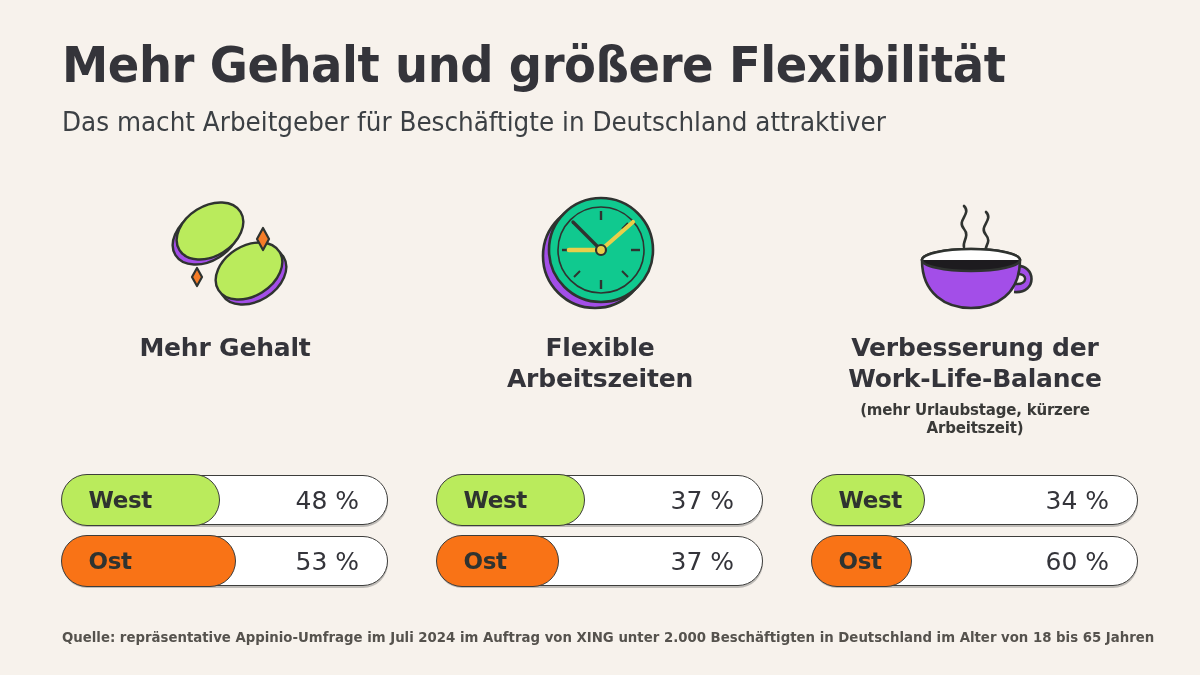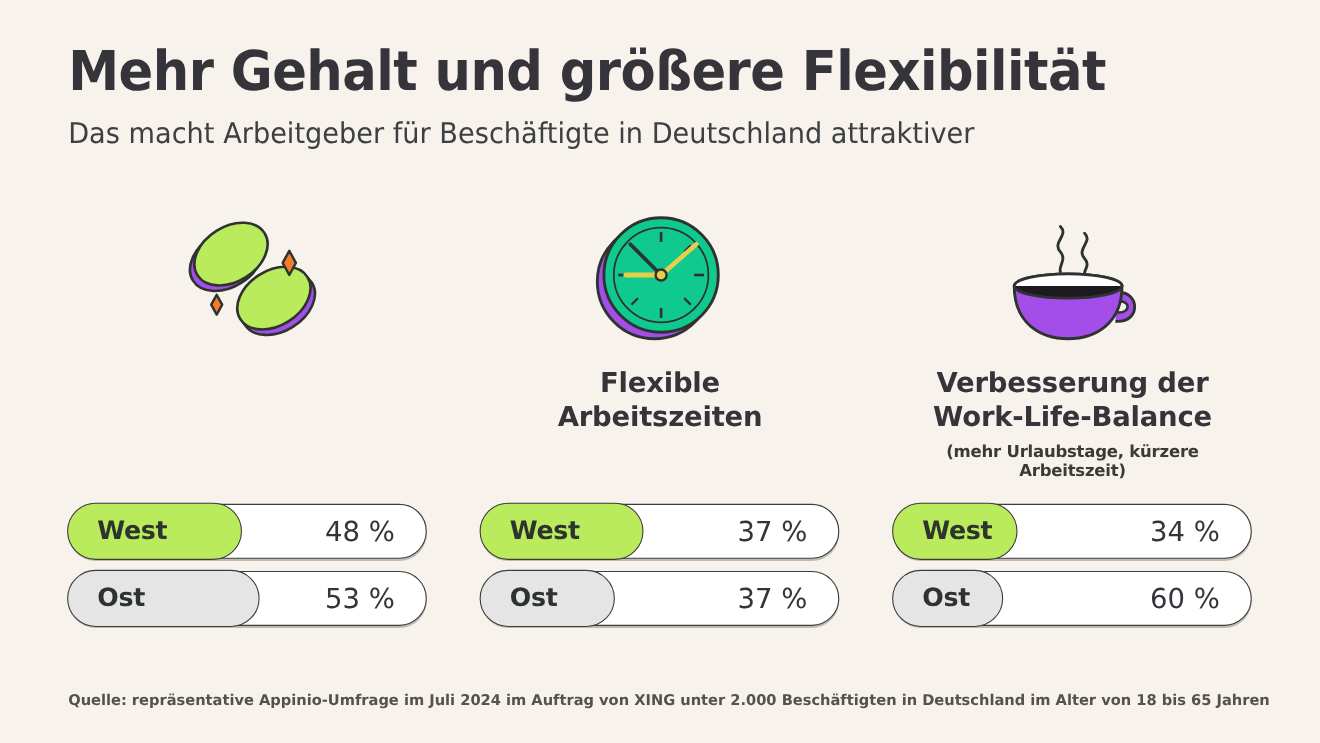--- a/index.html
+++ b/index.html
@@ -93,21 +93,21 @@
     font-weight: 600;
     color: #3a3a38;
     text-align: center;
     margin-top: 7px;
     letter-spacing: -0.2px;
   }
 
   
   .bars {
     position: absolute;
-    top: 458px;
+    top: 475px;
     left: 62px;
     right: 62px;
     display: flex;
     justify-content: space-between;
   }
 
   .bar-group {
     width: 326px;
     display: flex;
     flex-direction: column;
@@ -132,21 +132,21 @@
     top: -1.6px;
     bottom: -1.6px;
     border-radius: 26px;
     border: 1.6px solid #3d3d3b;
     display: flex;
     align-items: center;
     padding-left: 26px;
   }
 
   .bar-fill.west { background: #baeb5c; }
-  .bar-fill.ost  { background: #e5e5e5; }
+  .bar-fill.ost  { background: #f97316; }
 
   .bar-label {
     font-family: "DejaVu Sans", sans-serif;
     font-size: 23px;
     font-weight: 700;
     color: #2f3330;
     letter-spacing: -0.3px;
     white-space: nowrap;
   }
 
@@ -196,20 +196,21 @@
           <ellipse cx="56" cy="44" rx="36" ry="25" transform="rotate(-32 56 44)" fill="#a34ee8" stroke="#2f3330" stroke-width="2.4"></ellipse>
           <ellipse cx="60" cy="39" rx="36" ry="25" transform="rotate(-32 60 39)" fill="#baeb5c" stroke="#2f3330" stroke-width="2.4"></ellipse>
 
           <ellipse cx="103" cy="84" rx="36" ry="25" transform="rotate(-32 103 84)" fill="#a34ee8" stroke="#2f3330" stroke-width="2.4"></ellipse>
           <ellipse cx="99" cy="79" rx="36" ry="25" transform="rotate(-32 99 79)" fill="#baeb5c" stroke="#2f3330" stroke-width="2.4"></ellipse>
 
           <path d="M113 36 L119 47 L113 58 L107 47 Z" fill="#f57c28" stroke="#2f3330" stroke-width="2.2" stroke-linejoin="round"></path>
           <path d="M47 76 L52 85 L47 94 L42 85 Z" fill="#f57c28" stroke="#2f3330" stroke-width="2.2" stroke-linejoin="round"></path>
         </svg>
       </div>
+      <div class="col-heading">Mehr Gehalt</div>
       <div class="col-sub"></div>
     </div>
 
     <div class="col">
       <div class="icon-wrap">
         <svg width="150" height="120" viewBox="0 0 150 120">
           <circle cx="70" cy="64" r="52" fill="#a34ee8" stroke="#2f3330" stroke-width="2.6"></circle>
           <circle cx="76" cy="58" r="52" fill="#10c98f" stroke="#2f3330" stroke-width="2.6"></circle>
           <circle cx="76" cy="58" r="43" fill="none" stroke="#2f3330" stroke-width="1.6"></circle>
 

